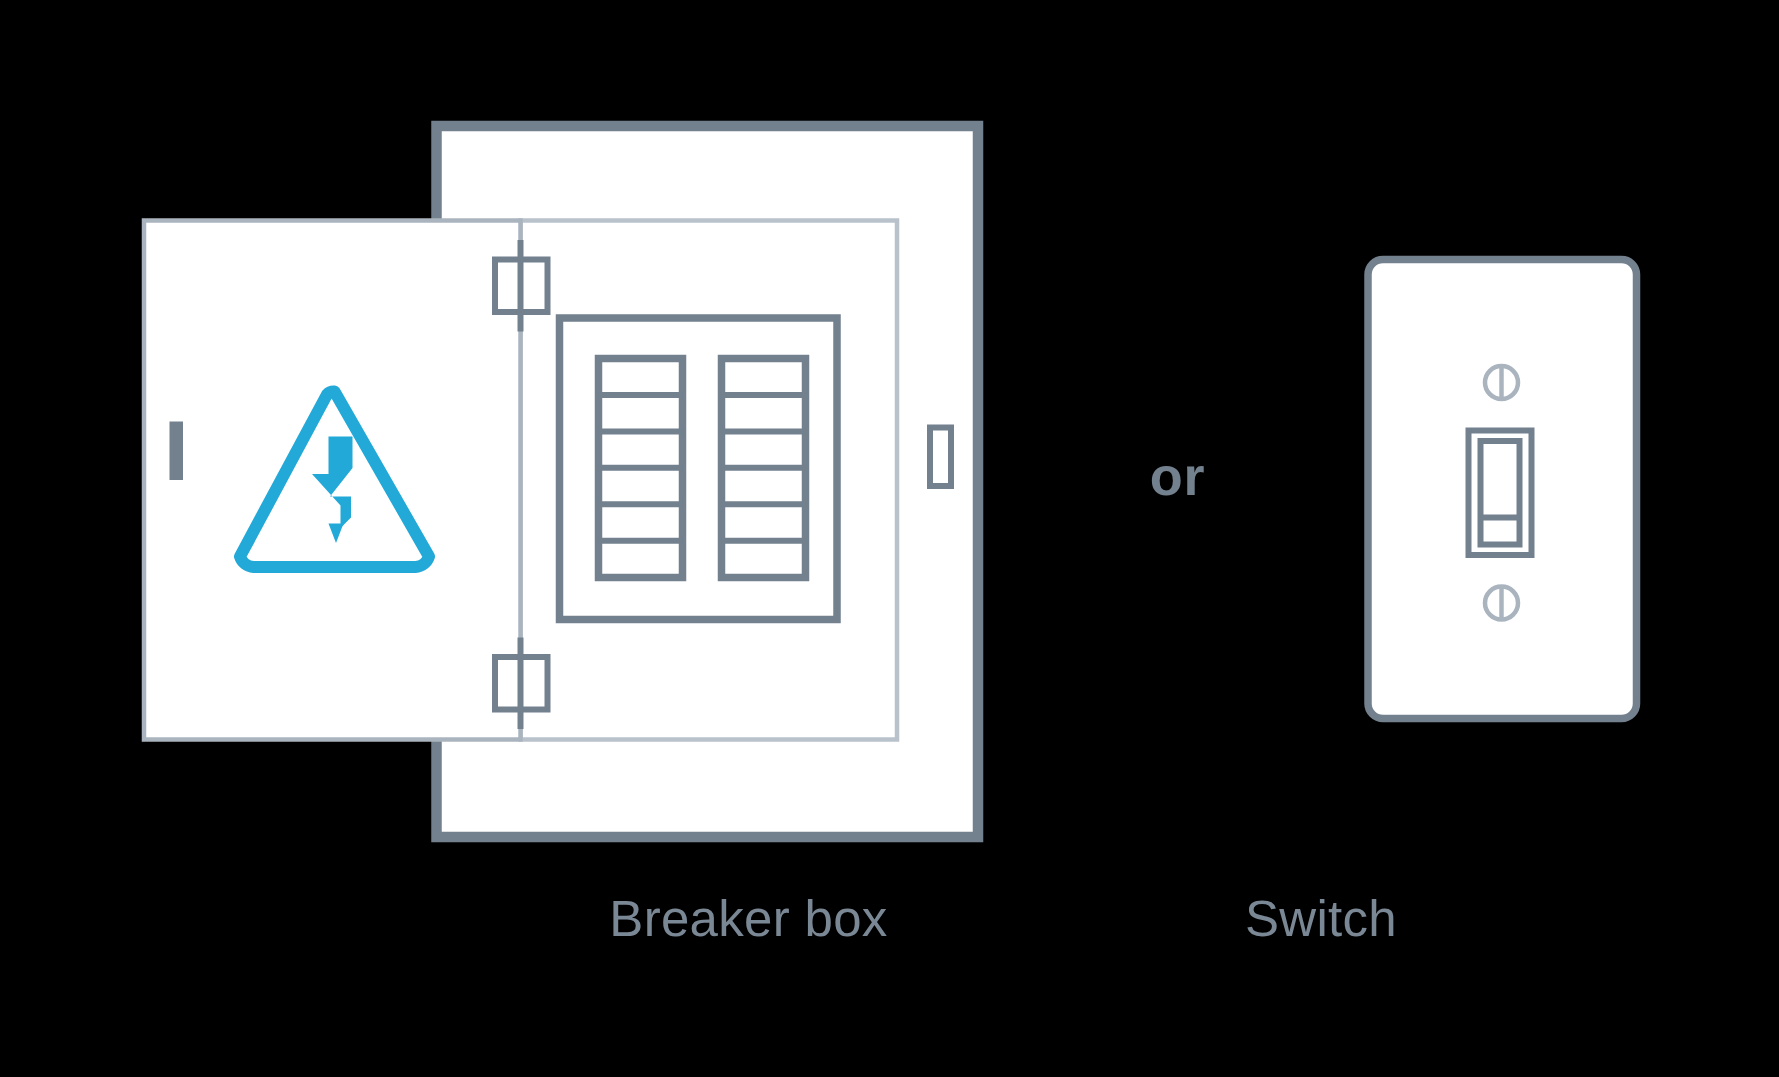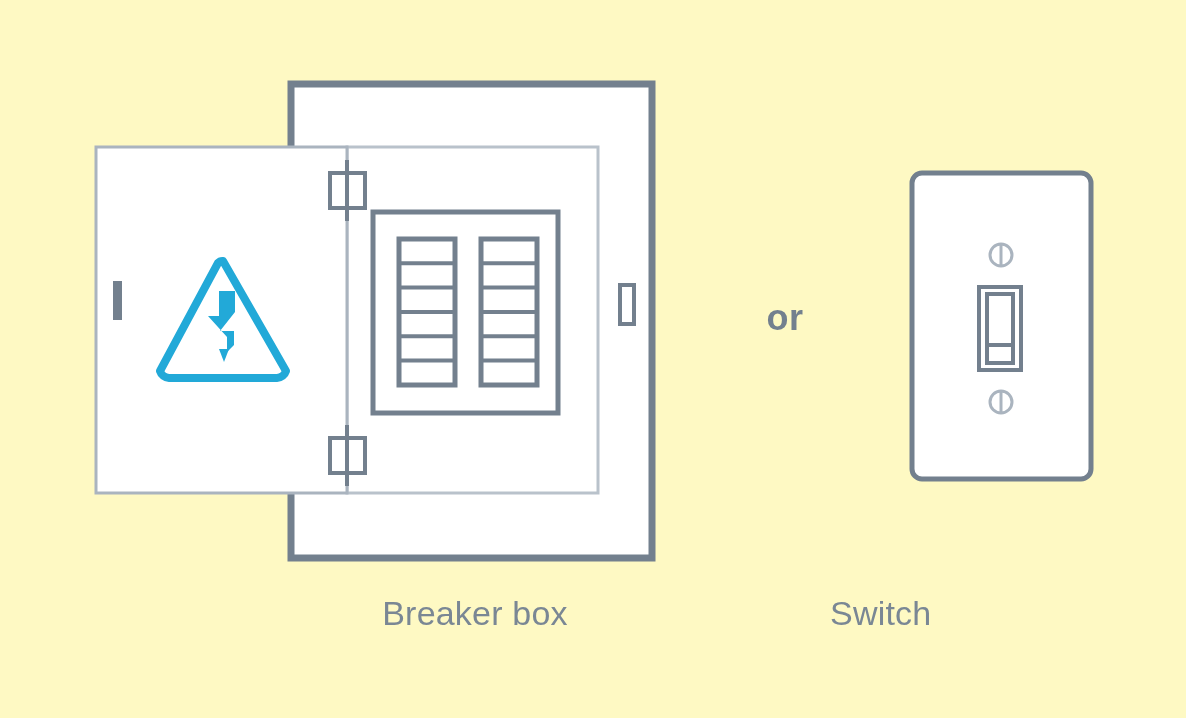--- a/index.html
+++ b/index.html
@@ -10,21 +10,21 @@
   body {
     font-family: "Liberation Sans", sans-serif;
     width: 1186px;
     height: 718px;
     overflow: hidden;
   }
   #stage {
     position: relative;
     width: 1186px;
     height: 718px;
-    background: #fef9c3;
+    background: #000000;
   }
   svg.layer {
     position: absolute;
     left: 0;
     top: 0;
     width: 1186px;
     height: 718px;
   }
   .caption {
     position: absolute;
@@ -33,20 +33,21 @@
     font-weight: 400;
     color: #7a8794;
     letter-spacing: 0.2px;
     white-space: nowrap;
   }
   #caption-breaker {
     left: 0;
     top: 594px;
     width: 950px;
     text-align: center;
+    padding-left: 24px;
   }
   #caption-switch {
     left: 830px;
     top: 594px;
     width: 345px;
     text-align: left;
   }
   #or-text {
     position: absolute;
     left: 700px;

